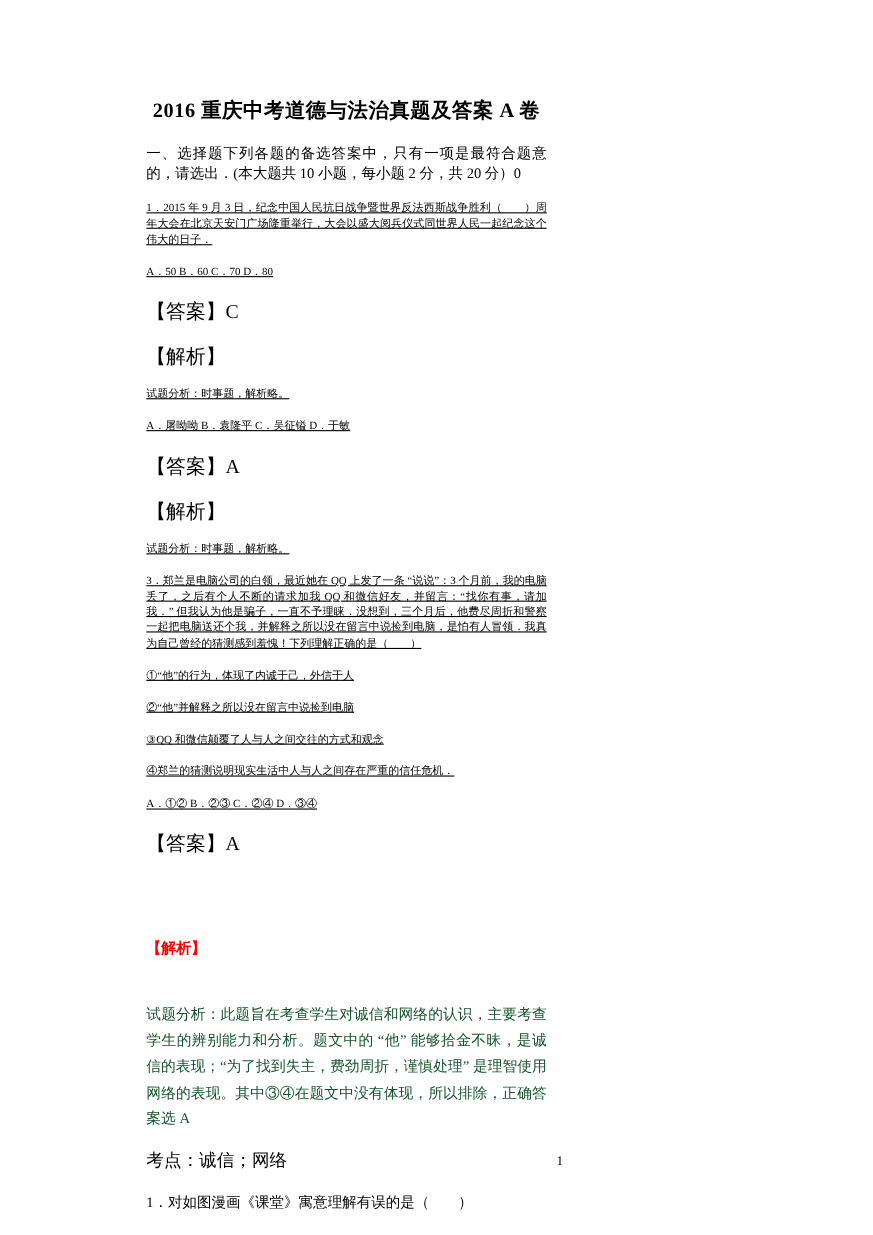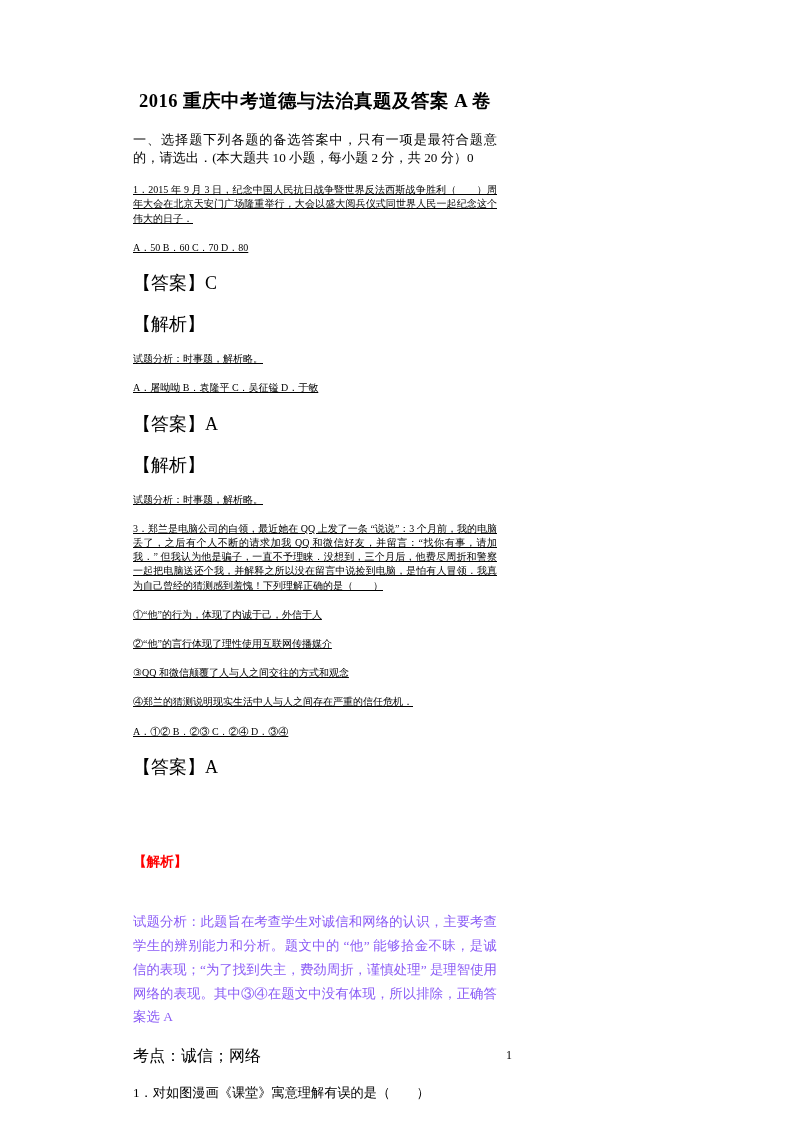--- a/index.html
+++ b/index.html
@@ -42,21 +42,21 @@
     text-decoration: underline;
   }
   .sec-intro {
     margin-bottom: 2px;
   }
   .ans-label {
     font-size: 18px;
     line-height: 1.45;
   }
   .analysis-red {
-    color: #8b5cf6;
+    color: #14532d;
     font-size: 13.4px;
     line-height: 1.78;
     text-align: justify;
   }
   .analysis-red-head {
     color: #ff0000;
     font-weight: bold;
     font-size: 13.6px;
     line-height: 1.7;
   }
@@ -119,21 +119,21 @@
   <div class="block">
     <p class="q-text">A．屠呦呦 B．袁隆平 C．吴征镒 D．于敏</p>
     <p class="ans-label"><span>【答案】</span><span>A</span></p>
     <p class="ans-label">【解析】</p>
     <p class="q-text">试题分析：时事题，解析略。</p>
   </div>
 
   <div class="block">
     <p class="q-text">3．郑兰是电脑公司的白领，最近她在 QQ 上发了一条 “说说”：3 个月前，我的电脑丢了，之后有个人不断的请求加我 QQ 和微信好友，并留言：“找你有事，请加我．” 但我认为他是骗子，一直不予理睐．没想到，三个月后，他费尽周折和警察一起把电脑送还个我，并解释之所以没在留言中说捡到电脑，是怕有人冒领．我真为自己曾经的猜测感到羞愧！下列理解正确的是（　　）</p>
     <p class="q-text">①“他”的行为，体现了内诚于己，外信于人</p>
-    <p class="q-text">②“他”的言行体现了理性使用互联网传播媒介</p>
+    <p class="q-text">②“他”并解释之所以没在留言中说捡到电脑</p>
     <p class="q-text">③QQ 和微信颠覆了人与人之间交往的方式和观念</p>
     <p class="q-text">④郑兰的猜测说明现实生活中人与人之间存在严重的信任危机．</p>
     <p class="q-text">A．①② B．②③ C．②④ D．③④</p>
     <p class="ans-label"><span>【答案】</span><span>A</span></p>
     <div class="spacer-lg"></div>
     <div class="spacer-md"></div>
     <p class="analysis-red-head">【解析】</p>
     <div class="spacer-sm"></div>
     <p class="analysis-red">试题分析：此题旨在考查学生对诚信和网络的认识，主要考查学生的辨别能力和分析。题文中的 “他” 能够拾金不昧，是诚信的表现；“为了找到失主，费劲周折，谨慎处理” 是理智使用网络的表现。其中③④在题文中没有体现，所以排除，正确答案选 A</p>
     <p class="kaodian">考点：诚信；网络</p>

